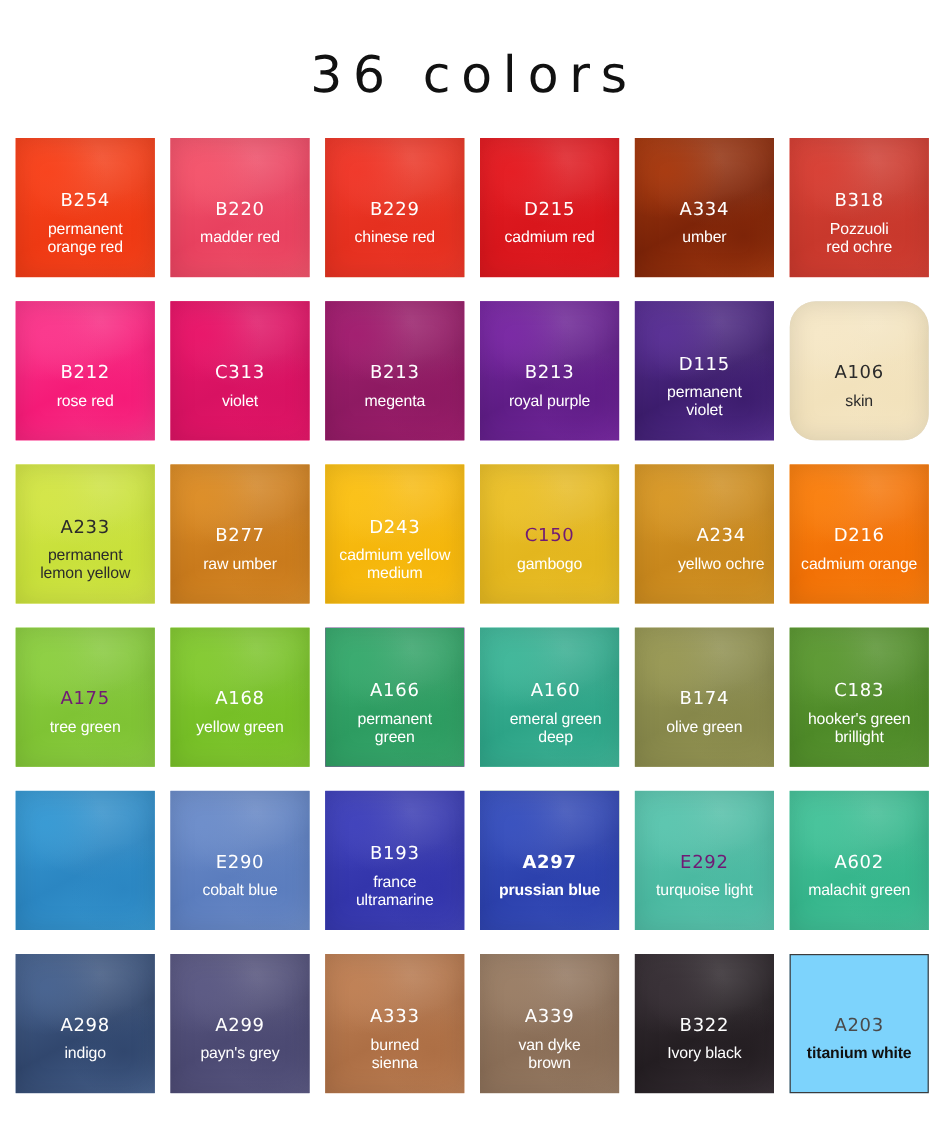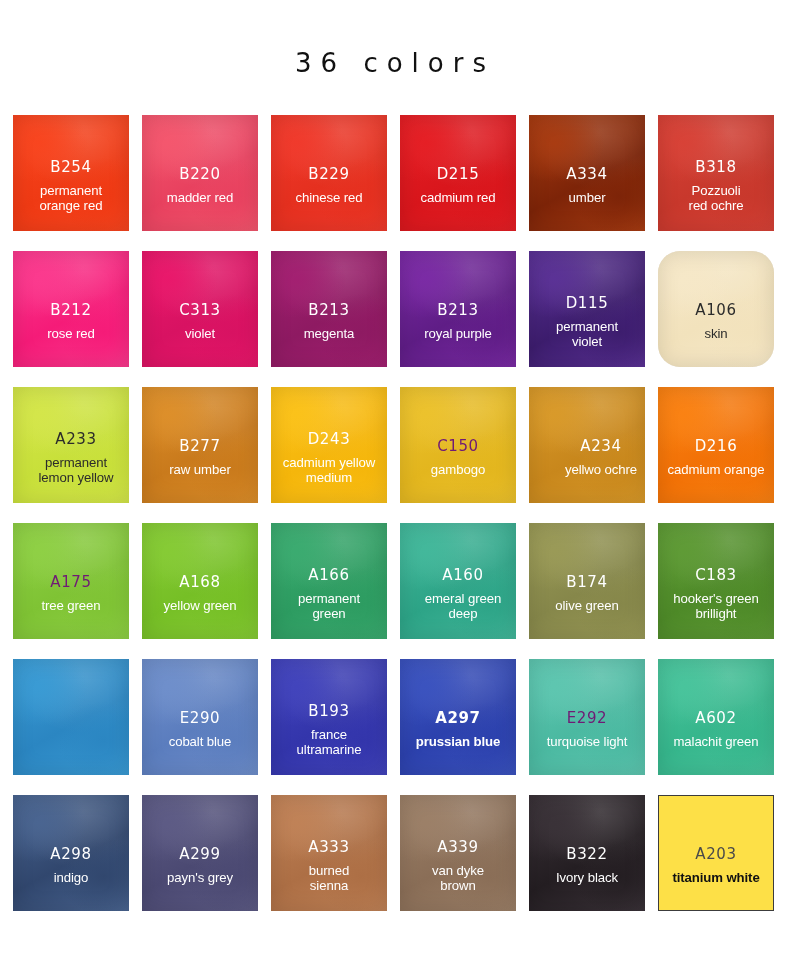--- a/index.html
+++ b/index.html
@@ -17,21 +17,21 @@
   }
   .page {
     position: relative;
     width: 790px;
     height: 955px;
     background: #ffffff;
   }
   .page-title {
     text-align: center;
     font-family: "DejaVu Sans", sans-serif;
-    font-size: 26px;
+    font-size: 42px;
     font-weight: 400;
     letter-spacing: 9px;
     color: #111111;
     margin: 0;
     padding-top: 35px;
     height: 56px;
     line-height: 56px;
   }
   .swatch-grid {
     position: absolute;
@@ -183,21 +183,21 @@
 violet</span>
         </span>
       </div>
       <div class="swatch dark" style="background: #e5e5e5; border-radius: 22px;">
         <span class="tex" style="background: radial-gradient(70% 55% at 22% 24%, rgb(246, 232, 200) 0%, rgba(255, 255, 255, 0) 62%), radial-gradient(60% 50% at 78% 70%, rgb(242, 226, 188) 0%, rgba(255, 255, 255, 0) 66%), radial-gradient(85% 70% at 60% 15%, rgba(255, 255, 255, 0.16) 0%, rgba(255, 255, 255, 0) 70%), linear-gradient(152deg, rgb(246, 232, 200) 0%, rgb(242, 226, 188) 55%, rgb(246, 232, 200) 100%); box-shadow: rgba(0, 0, 0, 0.13) 0px 0px 22px inset;"></span>
         <span class="labels">
           <span class="code">A106</span>
           <span class="name">skin</span>
         </span>
       </div>
-      <div class="swatch dark" style="background: rgb(212, 230, 74); align-items: flex-end;">
+      <div class="swatch dark" style="background: rgb(212, 230, 74);">
         <span class="tex" style="background: radial-gradient(70% 55% at 22% 24%, rgb(212, 230, 74) 0%, rgba(255, 255, 255, 0) 62%), radial-gradient(60% 50% at 78% 70%, rgb(200, 224, 58) 0%, rgba(255, 255, 255, 0) 66%), radial-gradient(85% 70% at 60% 15%, rgba(255, 255, 255, 0.16) 0%, rgba(255, 255, 255, 0) 70%), linear-gradient(152deg, rgb(212, 230, 74) 0%, rgb(200, 224, 58) 55%, rgb(212, 230, 74) 100%); box-shadow: rgba(0, 0, 0, 0.13) 0px 0px 22px inset;"></span>
         <span class="labels">
           <span class="code">A233</span>
           <span class="name">permanent
 lemon yellow</span>
         </span>
       </div>
       <div class="swatch light" style="background: rgb(221, 143, 42);">
         <span class="tex" style="background: radial-gradient(70% 55% at 22% 24%, rgb(221, 143, 42) 0%, rgba(255, 255, 255, 0) 62%), radial-gradient(60% 50% at 78% 70%, rgb(201, 122, 28) 0%, rgba(255, 255, 255, 0) 66%), radial-gradient(85% 70% at 60% 15%, rgba(255, 255, 255, 0.16) 0%, rgba(255, 255, 255, 0) 70%), linear-gradient(152deg, rgb(221, 143, 42) 0%, rgb(201, 122, 28) 55%, rgb(221, 143, 42) 100%); box-shadow: rgba(0, 0, 0, 0.13) 0px 0px 22px inset;"></span>
         <span class="labels">
@@ -348,21 +348,21 @@
 brown</span>
         </span>
       </div>
       <div class="swatch light" style="background: rgb(58, 50, 56);">
         <span class="tex" style="background: radial-gradient(70% 55% at 22% 24%, rgb(58, 50, 56) 0%, rgba(255, 255, 255, 0) 62%), radial-gradient(60% 50% at 78% 70%, rgb(36, 30, 34) 0%, rgba(255, 255, 255, 0) 66%), radial-gradient(85% 70% at 60% 15%, rgba(255, 255, 255, 0.16) 0%, rgba(255, 255, 255, 0) 70%), linear-gradient(152deg, rgb(58, 50, 56) 0%, rgb(36, 30, 34) 55%, rgb(58, 50, 56) 100%); box-shadow: rgba(0, 0, 0, 0.13) 0px 0px 22px inset;"></span>
         <span class="labels">
           <span class="code">B322</span>
           <span class="name">Ivory black</span>
         </span>
       </div>
-      <div class="swatch outlined" style="background: #fde047;">
+      <div class="swatch outlined" style="background: #7dd3fc;">
         <span class="tex"></span>
         <span class="labels">
           <span class="code">A203</span>
           <span class="name">titanium white</span>
         </span>
       </div>
     </div>
 
 </div>
 

